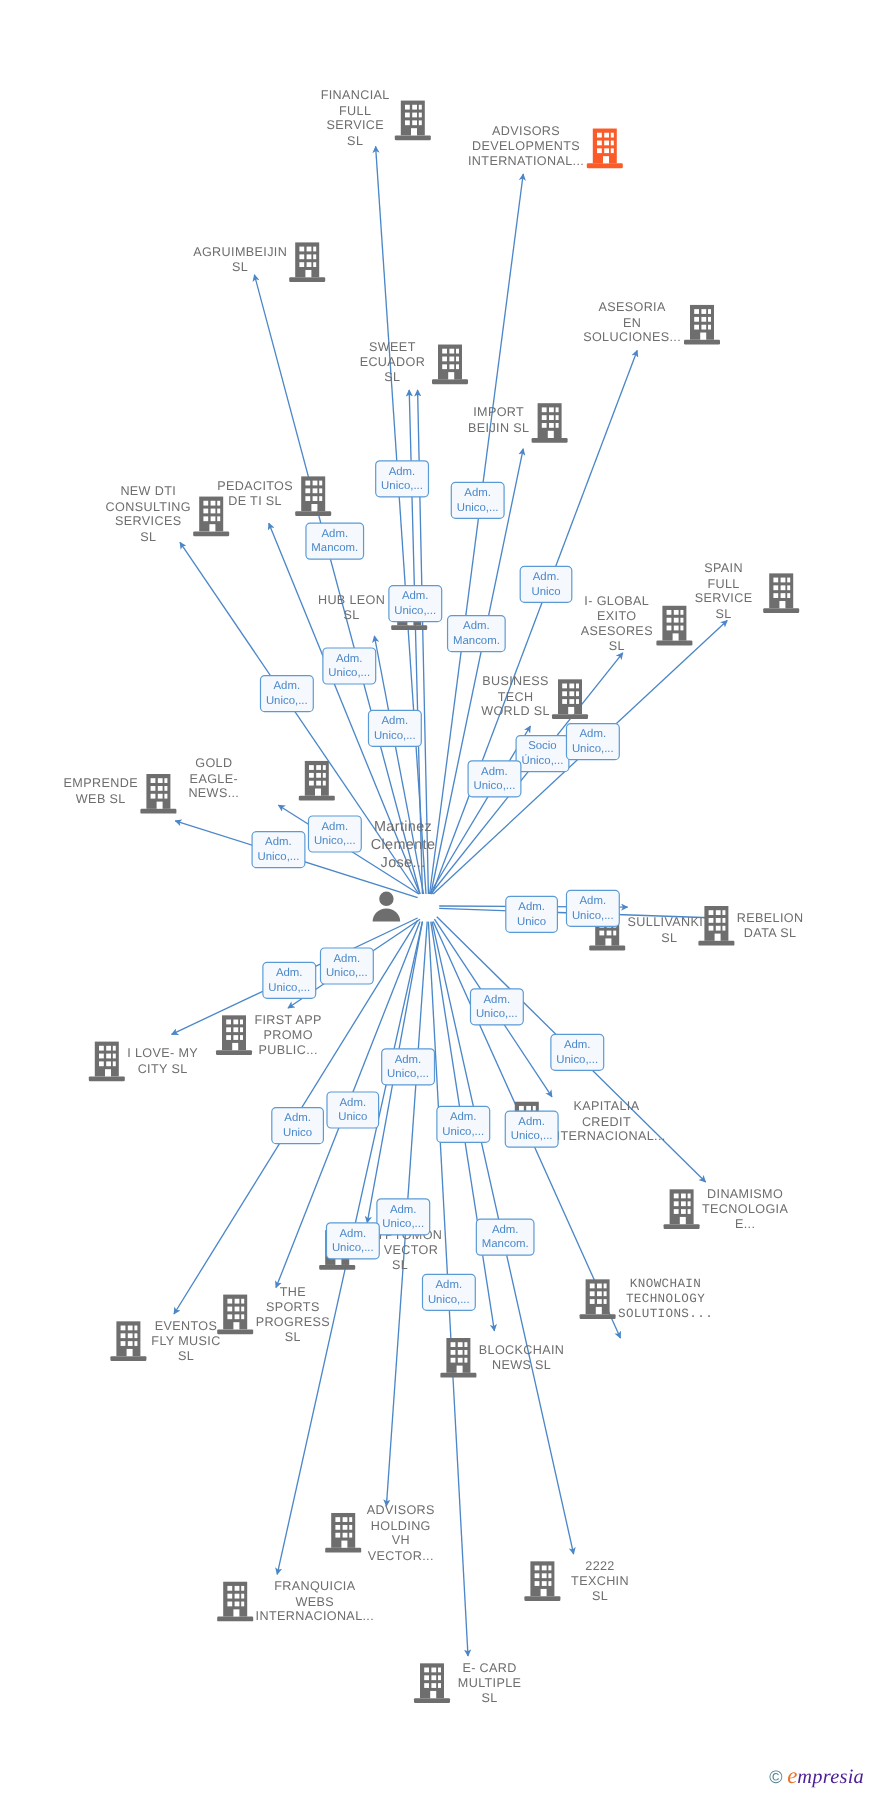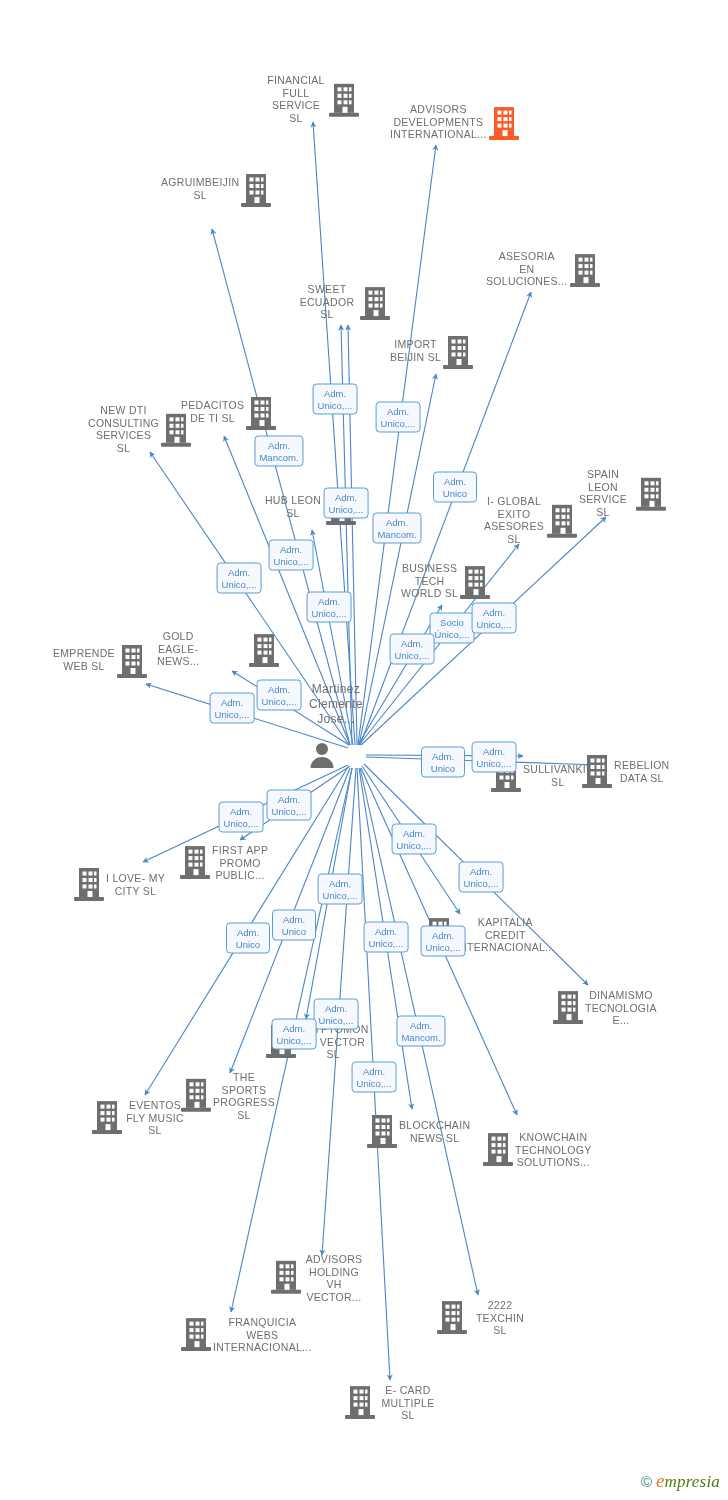--- a/index.html
+++ b/index.html
@@ -27,21 +27,21 @@
        background:#f5f9fe;border:1px solid #5b9bd5;border-radius:4px;
        color:#4a86c8;font-size:9.5px;line-height:11.5px;
        text-align:center;padding:3px 4px;white-space:pre-line;
        min-width:44px;}
 
   #watermark{position:absolute;right:8px;bottom:8px;display:flex;
              align-items:center;gap:4px;}
   #watermark .copy{color:#4c7f93;font-size:15px;}
   #watermark .wm-e{color:#e8732a;font-size:19px;font-style:italic;
                    font-family:"Liberation Serif",serif;}
-  #watermark .wm-rest{color:#4d7c0f;font-size:17px;font-style:italic;
+  #watermark .wm-rest{color:#4c1d95;font-size:17px;font-style:italic;
                       font-family:"Liberation Serif",serif;letter-spacing:.2px;}
 </style>
 </head>
 <body>
 
 <div id="stage">
 
   <svg id="edges" viewBox="0 0 728 1500">
     <defs>
       <marker id="arrow" viewBox="0 0 10 10" refX="9" refY="5" markerWidth="5.5" markerHeight="5.5" orient="auto-start-reverse">
@@ -139,21 +139,21 @@
               <rect x="16.5" y="12" width="4" height="4"></rect>
               <rect x="22" y="12" width="2.5" height="4"></rect>
               <rect x="10.5" y="18.5" width="4" height="4"></rect>
               <rect x="16.5" y="18.5" width="4" height="4"></rect>
               <rect x="22" y="18.5" width="2.5" height="4"></rect>
               <rect x="15.5" y="25" width="5" height="6"></rect>
             </g>
           </svg>
         </div>
       </div>
-      <div class="node labelabove" style="left: 209px; top: 190px;">
+      <div class="node labelabove" style="left: 209px; top: 218px;">
         <div class="cap">AGRUIMBEIJIN SL</div>
         <div class="glyph">
           <svg class="bldg" width="34" height="36" viewBox="0 0 34 36" aria-hidden="true">
             <g fill="#6e6e6e">
               <rect x="7" y="2" width="20" height="29"></rect>
               <rect x="2" y="31" width="30" height="4" rx="1"></rect>
             </g>
             <g fill="#ffffff">
               <rect x="10.5" y="5.5" width="4" height="4"></rect>
               <rect x="16.5" y="5.5" width="4" height="4"></rect>
@@ -333,21 +333,21 @@
               <rect x="22" y="12" width="2.5" height="4"></rect>
               <rect x="10.5" y="18.5" width="4" height="4"></rect>
               <rect x="16.5" y="18.5" width="4" height="4"></rect>
               <rect x="22" y="18.5" width="2.5" height="4"></rect>
               <rect x="15.5" y="25" width="5" height="6"></rect>
             </g>
           </svg>
         </div>
       </div>
       <div class="node labelabove" style="left: 620px; top: 494px;">
-        <div class="cap">SPAIN LEON
+        <div class="cap">SPAIN FULL
 SERVICE  SL</div>
         <div class="glyph">
           <svg class="bldg" width="34" height="36" viewBox="0 0 34 36" aria-hidden="true">
             <g fill="#6e6e6e">
               <rect x="7" y="2" width="20" height="29"></rect>
               <rect x="2" y="31" width="30" height="4" rx="1"></rect>
             </g>
             <g fill="#ffffff">
               <rect x="10.5" y="5.5" width="4" height="4"></rect>
               <rect x="16.5" y="5.5" width="4" height="4"></rect>
@@ -675,21 +675,21 @@
               <rect x="10.5" y="18.5" width="4" height="4"></rect>
               <rect x="16.5" y="18.5" width="4" height="4"></rect>
               <rect x="22" y="18.5" width="2.5" height="4"></rect>
               <rect x="15.5" y="25" width="5" height="6"></rect>
             </g>
           </svg>
         </div>
         <div class="cap">BLOCKCHAIN
 NEWS  SL</div>
       </div>
-      <div class="node labelbelow" style="left: 529px; top: 1149px;">
+      <div class="node labelbelow" style="left: 529px; top: 1082px; font-family: Liberation Mono, monospace;">
         <div class="glyph">
           <svg class="bldg" width="34" height="36" viewBox="0 0 34 36" aria-hidden="true">
             <g fill="#6e6e6e">
               <rect x="7" y="2" width="20" height="29"></rect>
               <rect x="2" y="31" width="30" height="4" rx="1"></rect>
             </g>
             <g fill="#ffffff">
               <rect x="10.5" y="5.5" width="4" height="4"></rect>
               <rect x="16.5" y="5.5" width="4" height="4"></rect>
               <rect x="22" y="5.5" width="2.5" height="4"></rect>

